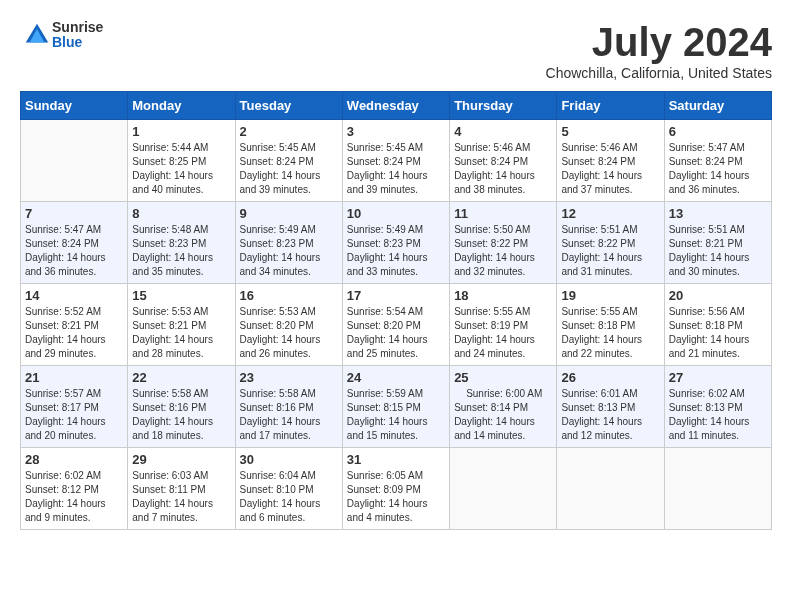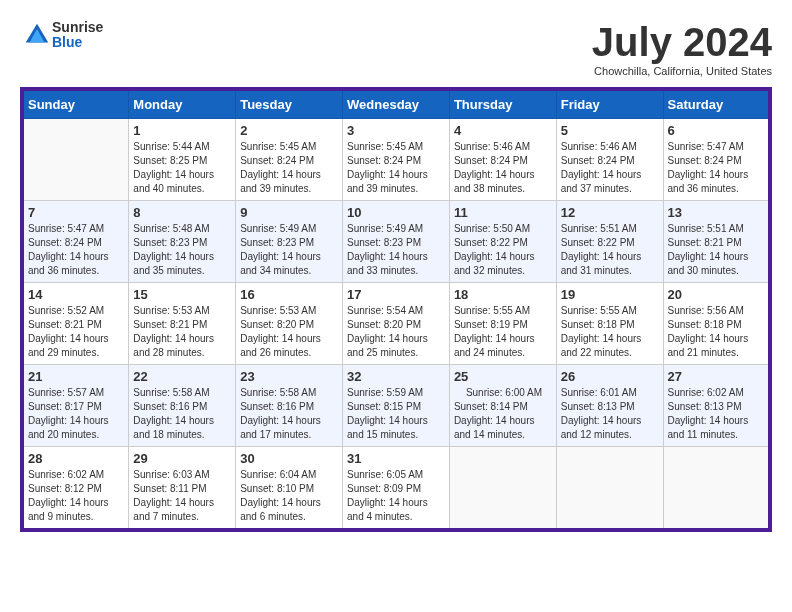--- a/index.html
+++ b/index.html
@@ -29,27 +29,27 @@
     }
     .title-block {
       text-align: right;
     }
     .month-title {
       font-size: 40px;
       font-weight: bold;
       color: #333;
     }
     .location {
-      font-size: 11px;
+      font-size: 14px;
       color: #333;
     }
     .calendar {
       width: 100%;
       border-collapse: collapse;
-      border: 4px solid #4c1d95;
+      border: 1px solid #4c1d95;
     }
     .calendar th {
       background-color: #1565c0;
       color: #fff;
       padding: 6px 4px;
       font-size: 13px;
       text-align: left;
       border: 1px solid #1555aa;
     }
     .calendar td {
@@ -203,21 +203,21 @@
 Daylight: 14 hours
 and 20 minutes.</span></td>
         <td><span class="day-number">22</span><span style="white-space: pre-line; line-height: 1.4;">Sunrise: 5:58 AM
 Sunset: 8:16 PM
 Daylight: 14 hours
 and 18 minutes.</span></td>
         <td><span class="day-number">23</span><span style="white-space: pre-line; line-height: 1.4;">Sunrise: 5:58 AM
 Sunset: 8:16 PM
 Daylight: 14 hours
 and 17 minutes.</span></td>
-        <td><span class="day-number">32</span><span style="white-space: pre-line; line-height: 1.4;">Sunrise: 5:59 AM
+        <td><span class="day-number">24</span><span style="white-space: pre-line; line-height: 1.4;">Sunrise: 5:59 AM
 Sunset: 8:15 PM
 Daylight: 14 hours
 and 15 minutes.</span></td>
         <td><span class="day-number">25</span><span style="white-space: pre-line; line-height: 1.4; margin-left: 12px;">Sunrise: 6:00 AM
 Sunset: 8:14 PM
 Daylight: 14 hours
 and 14 minutes.</span></td>
         <td><span class="day-number">26</span><span style="white-space: pre-line; line-height: 1.4;">Sunrise: 6:01 AM
 Sunset: 8:13 PM
 Daylight: 14 hours

